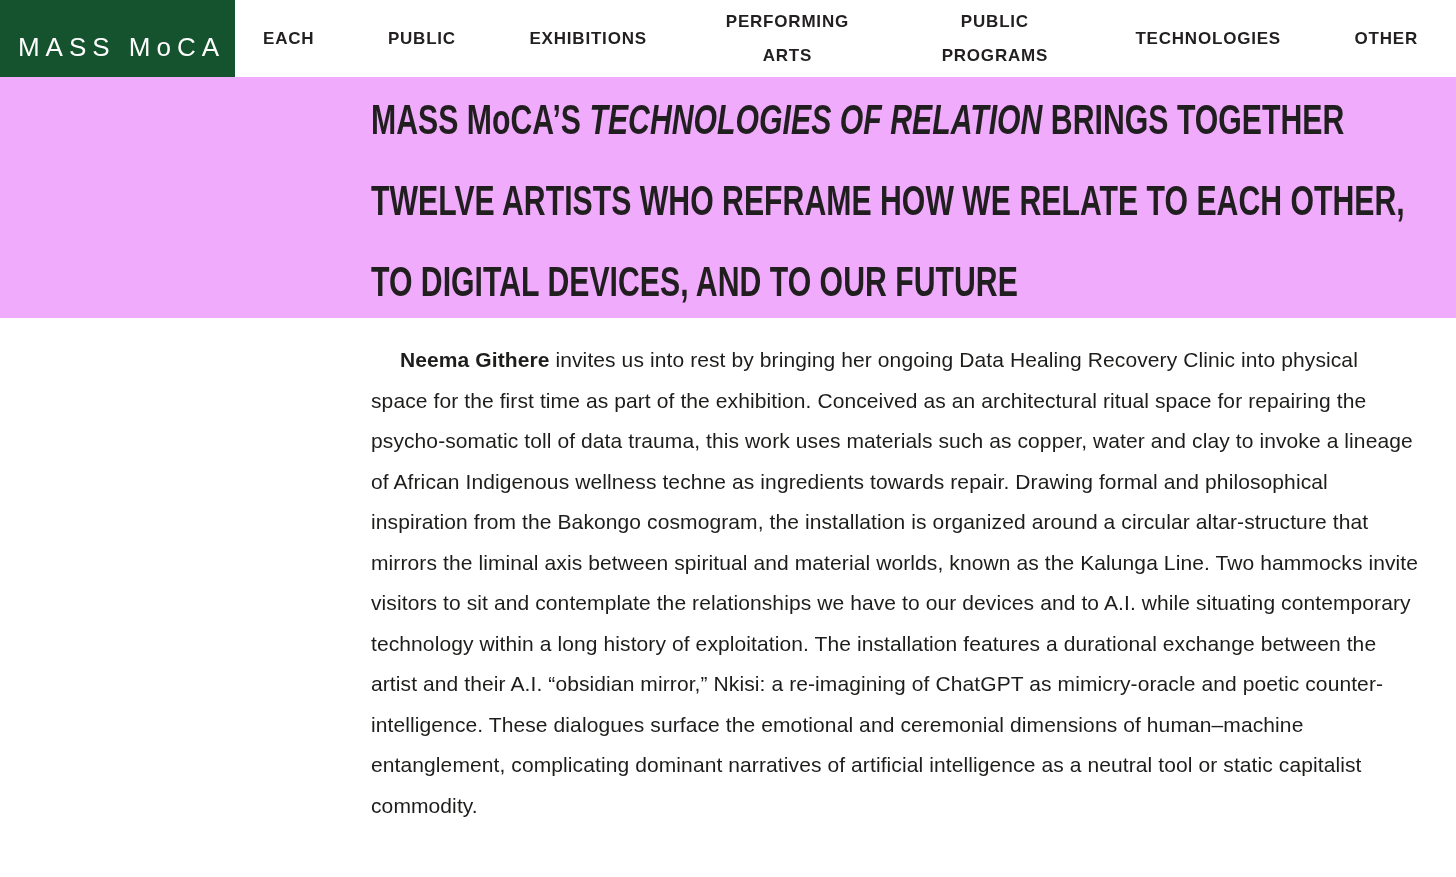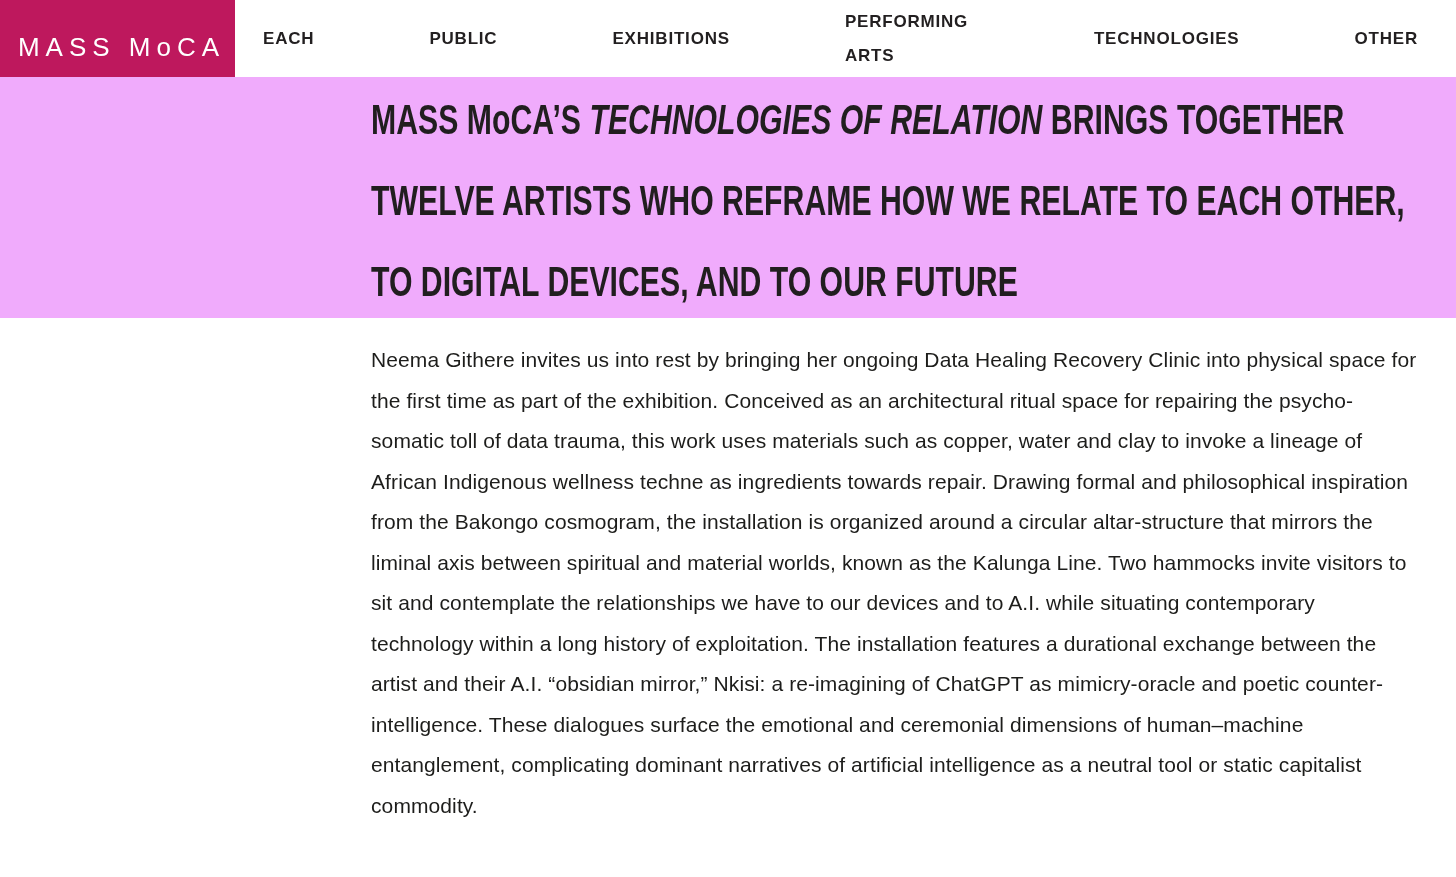--- a/index.html
+++ b/index.html
@@ -10,42 +10,42 @@
     color: #1d1d1b;
     width: 1456px;
     height: 877px;
     overflow: hidden;
   }
 
   
   .header { display: flex; height: 77px; background: #ffffff; }
   .logo {
     width: 235px; height: 77px;
-    background: #be185d;
+    background: #14532d;
     color: #ffffff;
     display: flex; align-items: center; justify-content: center;
     padding-top: 17px;
     font-size: 26px;
     font-weight: 400;
     letter-spacing: 6px;
     cursor: pointer;
     white-space: nowrap;
     padding-left: 8px;
   }
   .nav {
     flex: 1;
     display: flex; align-items: center; justify-content: space-between;
     padding: 0 38px 0 28px;
   }
   .nav-item {
     font-size: 17px;
     font-weight: 700;
     letter-spacing: 0.8px;
     color: #221f20;
-    text-align: left;
+    text-align: center;
     line-height: 34px;
     text-decoration: none;
     cursor: pointer;
     display: inline-block;
   }
   .nav-item.wrap { width: 134px; }
 
   
   .hero {
     background: #f0abfc;
@@ -69,32 +69,33 @@
   .article {
     background: #ffffff;
     padding: 22px 36px 0 371px;
   }
   .article p {
     font-size: 21px;
     line-height: 40.5px;
     color: #1d1d1b;
     letter-spacing: 0.1px;
   }
-  .article strong { font-weight: 400; }
+  .article strong { font-weight: 700; margin-left: 29px; }
 </style>
 </head>
 <body>
 
 <header class="header">
   <div class="logo">MASS MoCA</div>
   <nav class="nav">
     <a class="nav-item">EACH</a>
     <a class="nav-item">PUBLIC</a>
     <a class="nav-item">EXHIBITIONS</a>
     <a class="nav-item wrap">PERFORMING ARTS</a>
+    <a class="nav-item wrap">PUBLIC PROGRAMS</a>
     <a class="nav-item">TECHNOLOGIES</a>
     <a class="nav-item">OTHER</a>
   </nav>
 </header>
 
 <section class="hero">
   <h1>
     <div class="hline"><span>MASS MoCA’S </span><em>TECHNOLOGIES OF RELATION</em><span> BRINGS TOGETHER</span></div>
     <div class="hline">TWELVE ARTISTS WHO REFRAME HOW WE RELATE TO EACH OTHER,</div>
     <div class="hline">TO DIGITAL DEVICES, AND TO OUR FUTURE</div>

